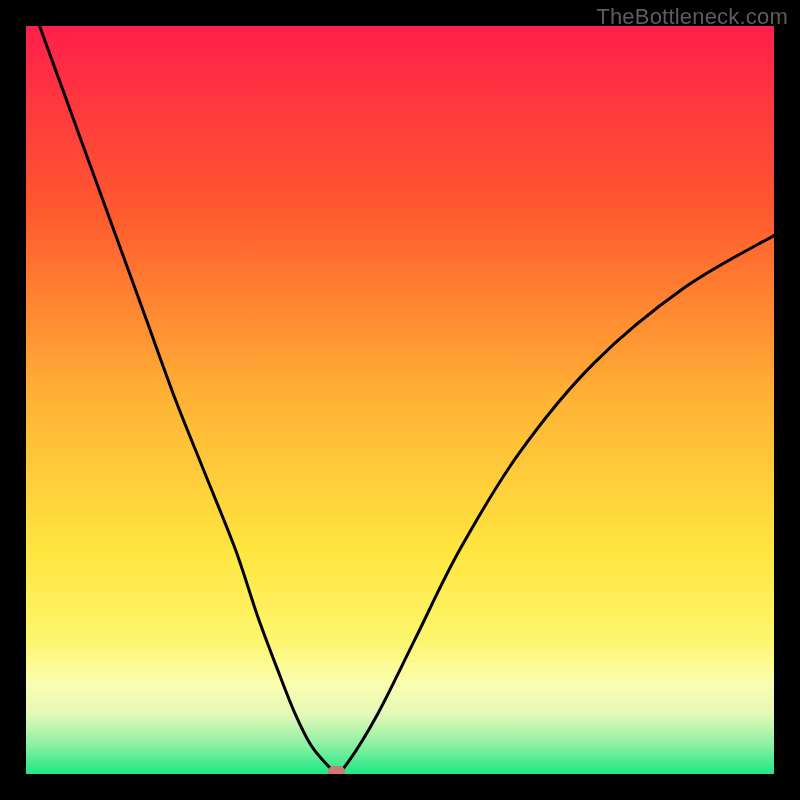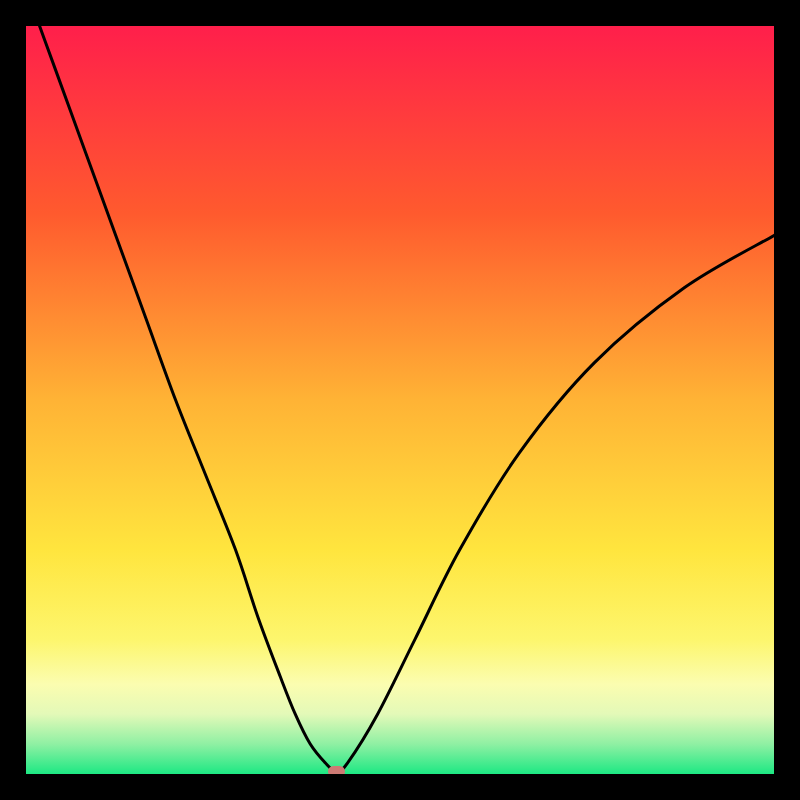--- a/index.html
+++ b/index.html
@@ -45,20 +45,21 @@
     width: 17px;
     height: 11px;
     border-radius: 6px;
     background: #cd7a74;
   }
 </style>
 </head>
 <body>
 
 <div class="frame">
+  <div class="watermark">TheBottleneck.com</div>
 
   <div class="plot">
     <svg id="chart-svg" width="748" height="748" viewBox="0 0 748 748" preserveAspectRatio="none">
       <defs>
         <linearGradient id="bg-grad" x1="0" y1="0" x2="0" y2="1">
             <stop offset="0%" stop-color="#ff1f4b"></stop>
             <stop offset="25%" stop-color="#ff5a2e"></stop>
             <stop offset="50%" stop-color="#ffb335"></stop>
             <stop offset="70%" stop-color="#ffe53e"></stop>
             <stop offset="82%" stop-color="#fdf66d"></stop>

